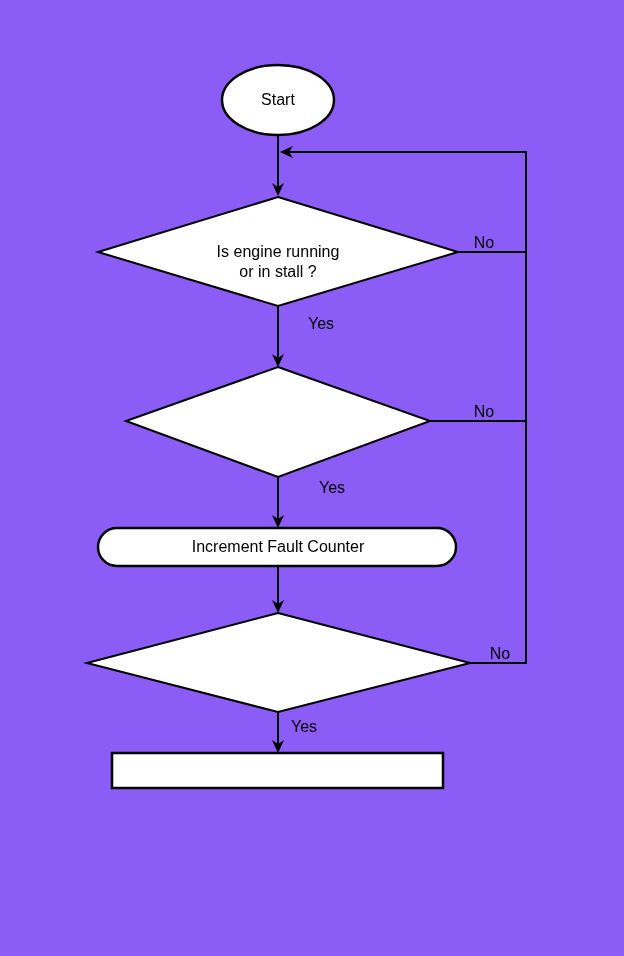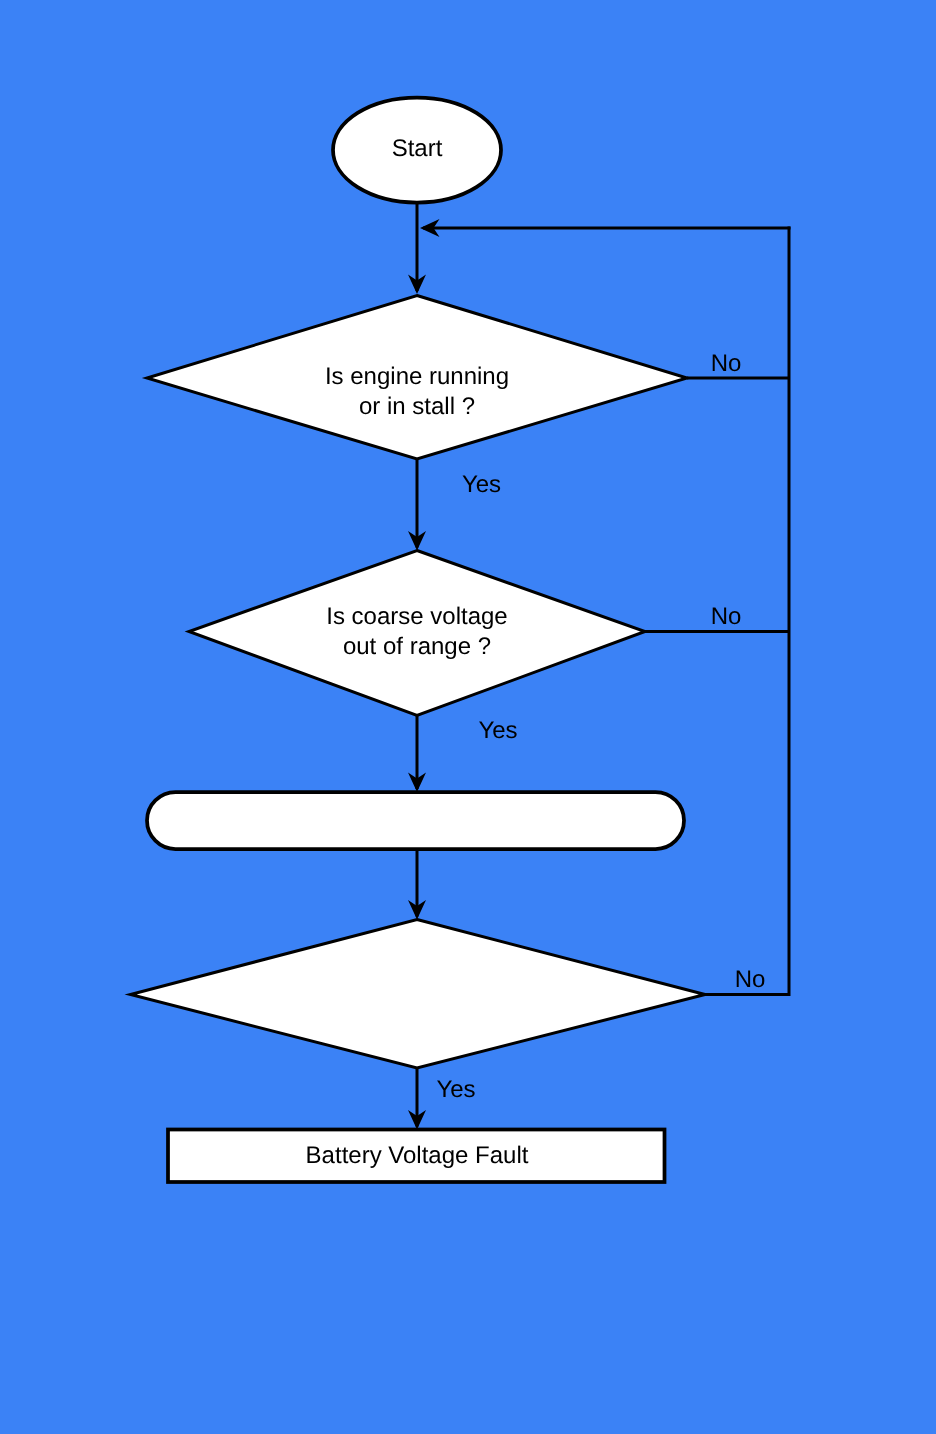--- a/index.html
+++ b/index.html
@@ -4,21 +4,21 @@
 <style>
   html, body {
     margin: 0;
     padding: 0;
     background: #ffffff;
   }
   .canvas {
     position: relative;
     width: 624px;
     height: 956px;
-    background: #3b82f6;
+    background: #8b5cf6;
     font-family: "Liberation Sans", sans-serif;
     overflow: hidden;
   }
   .diagram-svg {
     position: absolute;
     left: 0;
     top: 0;
     width: 624px;
     height: 956px;
   }
@@ -83,24 +83,22 @@
     <rect class="shape" x="112" y="753" width="331" height="35" stroke-width="2.5"></rect>
   </svg>
 
   <div class="lbl" style="left:278px; top:100px;">Start</div>
 
   <div class="lbl" style="left:278px; top:252px;margin-top:10px;">Is engine running
 or in stall ?</div>
   <div class="lbl" style="left:484px; top:243px;">No</div>
   <div class="lbl" style="left:321px; top:324px;">Yes</div>
 
-  <div class="lbl" style="left:278px; top:422px;">Is coarse voltage
-out of range ?</div>
   <div class="lbl" style="left:484px; top:412px;">No</div>
   <div class="lbl" style="left:332px; top:488px;">Yes</div>
 
+  <div class="lbl" style="left:278px; top:547px;">Increment Fault Counter</div>
 
   <div class="lbl" style="left:500px; top:654px;">No</div>
   <div class="lbl" style="left:304px; top:727px;">Yes</div>
 
-  <div class="lbl" style="left:278px; top:771px;">Battery Voltage Fault</div>
 
 </div>
 
 </body></html>

